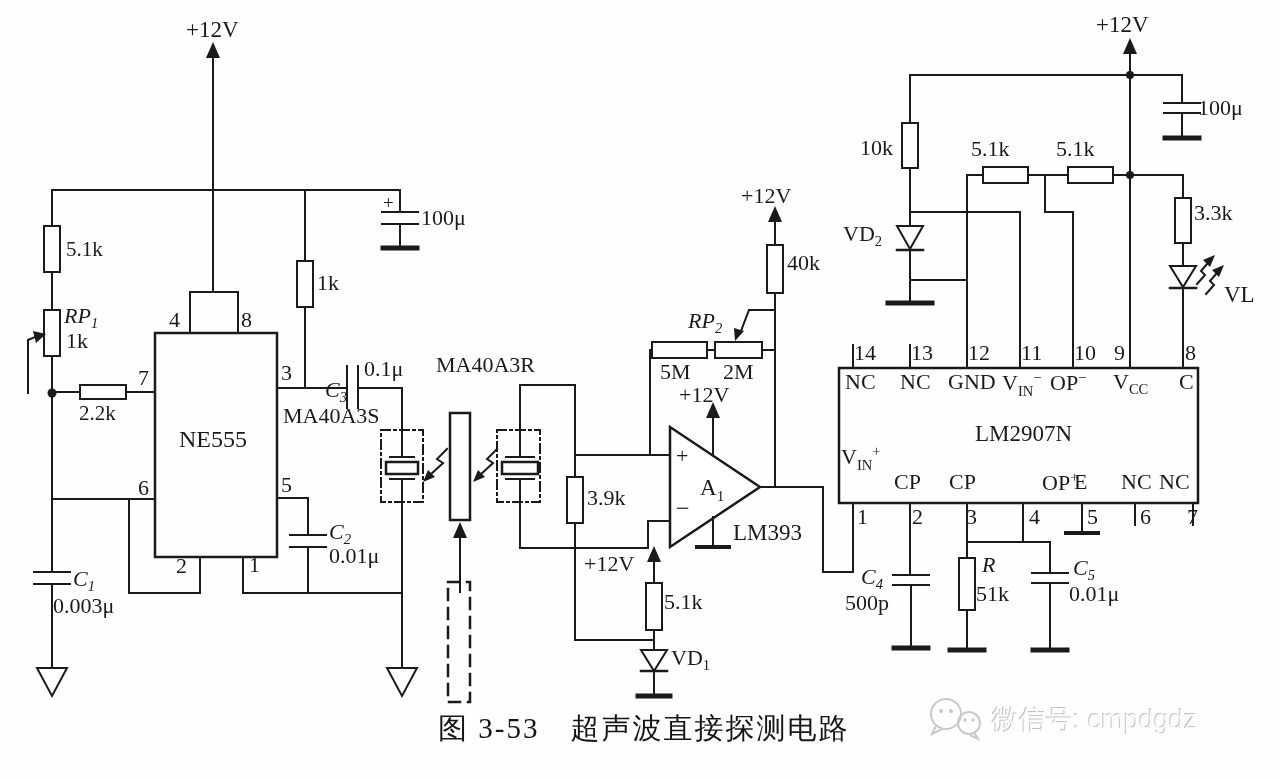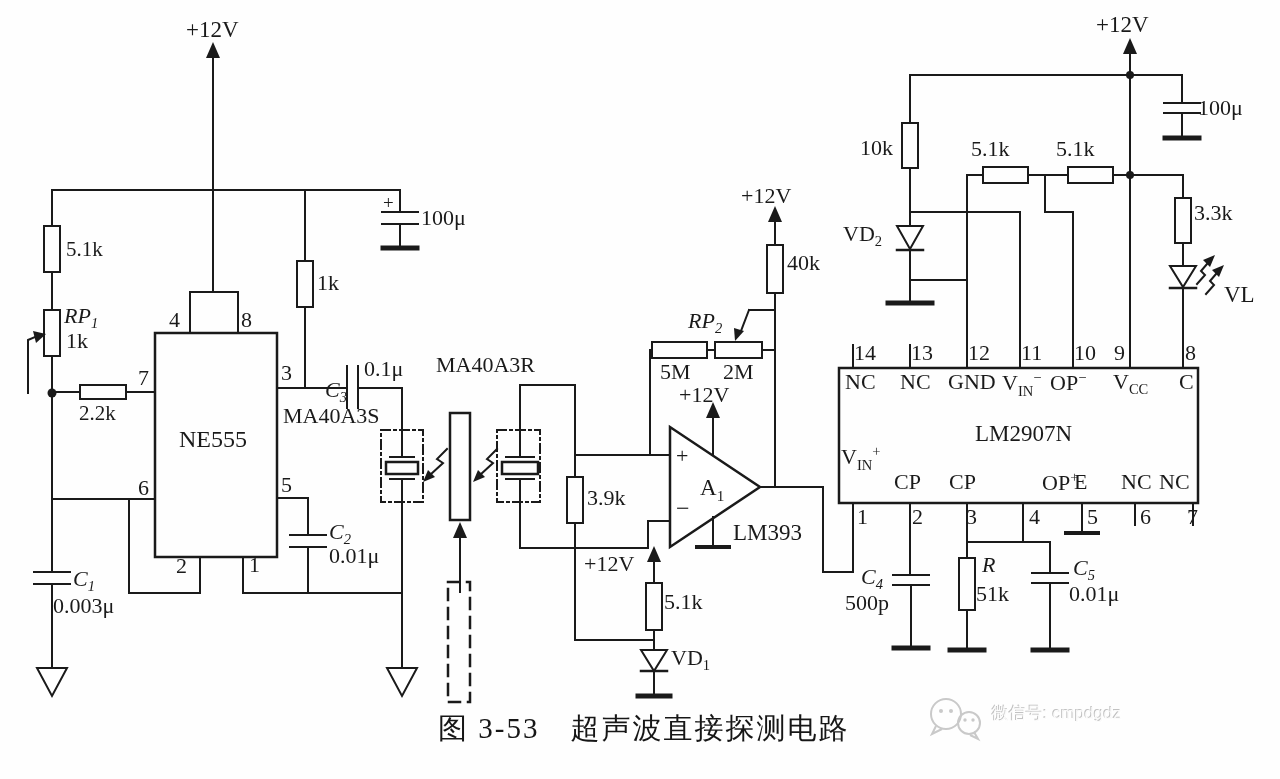--- a/index.html
+++ b/index.html
@@ -14,21 +14,21 @@
   svg.sch .hollow{fill:#ffffff;}
   svg.sch .dashdot{stroke-dasharray:9 4 2 4;}
   svg.sch .dashed{stroke-dasharray:11 8;stroke-width:2.5;}
   svg.wmicon *{stroke:#c9c9c9;stroke-width:2;fill:none;}
   svg.wmicon .dot{fill:#c9c9c9;stroke:none;}
   .lbl{position:absolute;font-size:21px;line-height:1.05;white-space:nowrap;}
   .lbl sub,.lbl sup{font-size:0.66em;}
   .it{font-style:italic;}
   .f19{font-size:19px;} .f22{font-size:22px;} .f23{font-size:23px;} .f24{font-size:24px;}
   .caption{position:absolute;left:438px;top:709px;font-size:29px;letter-spacing:2px;color:#161616;}
-  .wm{position:absolute;left:992px;top:702px;font-size:17px;color:#fbfbfb;
+  .wm{position:absolute;left:992px;top:702px;font-size:27px;color:#fbfbfb;
       font-family:"Liberation Sans",sans-serif;
       text-shadow:-1px -1px 0 #c2c2c2,1px 1px 0 #ffffff;}
 </style>
 </head>
 <body>
 
 <div class="stage">
 
 <svg class="sch" width="1280" height="779">
 

